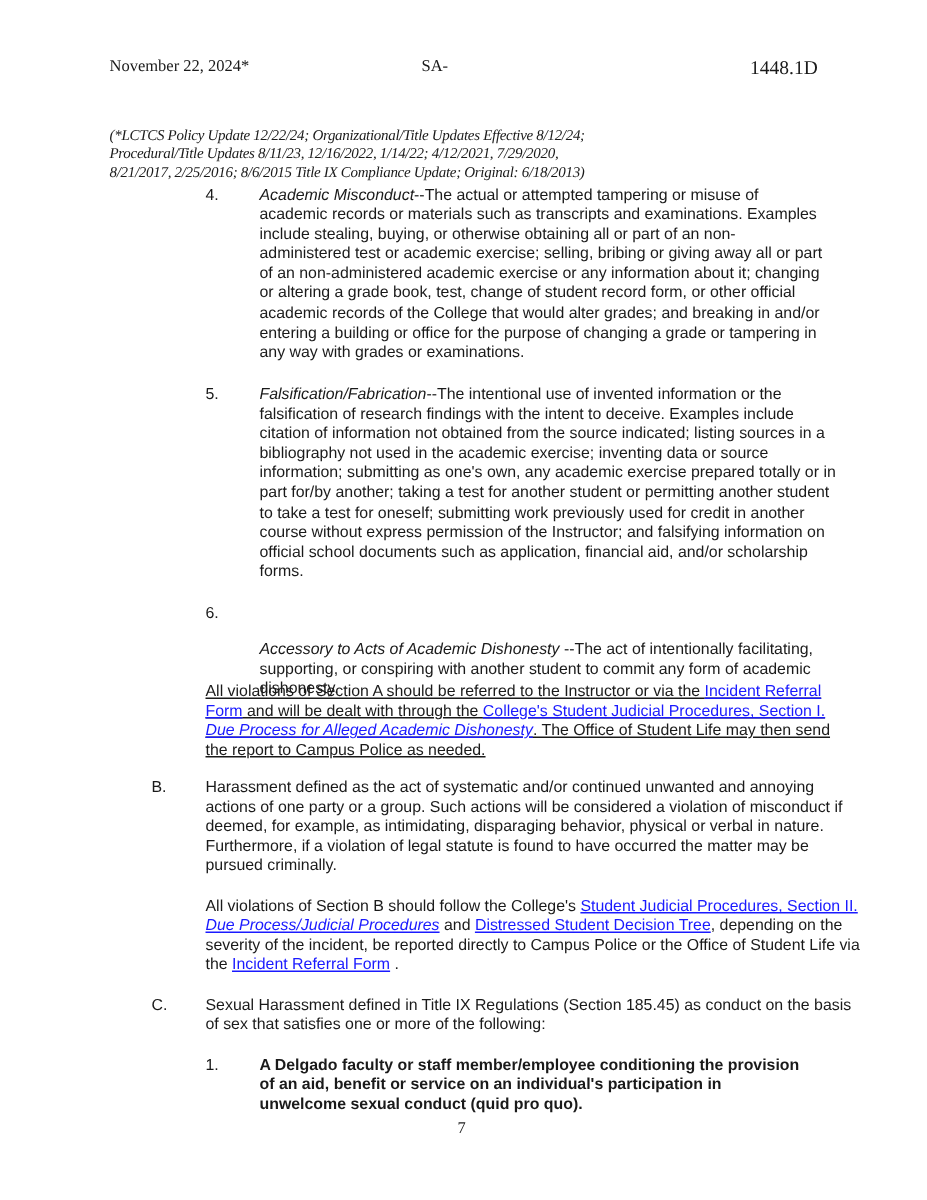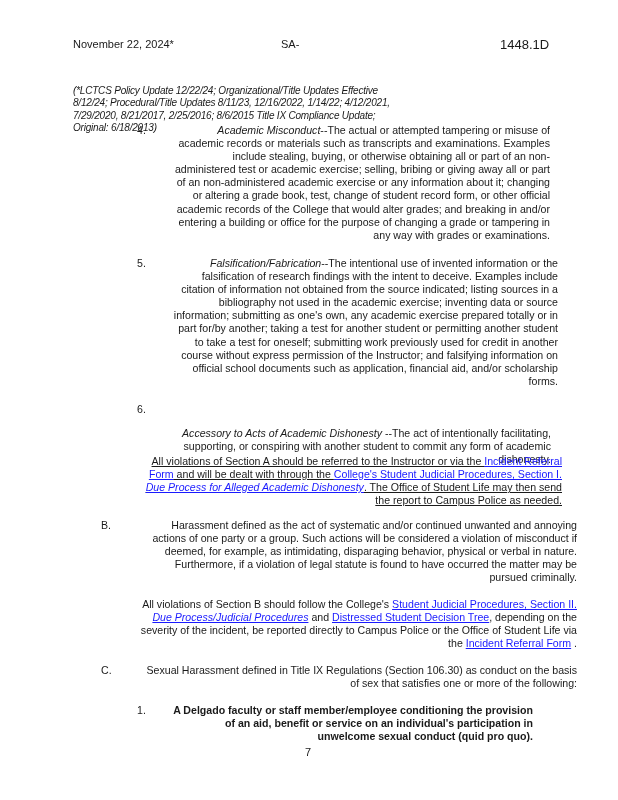--- a/index.html
+++ b/index.html
@@ -1,28 +1,28 @@
 <!DOCTYPE html>
 <html><head>
   <meta charset="utf-8">
   <style>
     html, body { margin: 0; padding: 0; background: #ffffff; }
     body {
       width: 618px; height: 800px; position: relative; overflow: hidden;
       font-family: "Liberation Sans", sans-serif; color: #1a1a1a;
       font-size: 10.6px; line-height: 13.1px;
     }
-    .abs { position: absolute; }
+    .abs { position: absolute; font-family: Liberation Serif, serif; }
     .hdr-date { left: 73px; top: 38px; font-size: 11px; }
     .hdr-sa { left: 281px; top: 38px; font-size: 11px; }
     .hdr-num { left: 500px; top: 38px; font-size: 13px; }
     .hdr-note { left: 73px; top: 51px; width: 330px; font-style: italic; font-size: 10px; line-height: 12.4px; letter-spacing: -0.2px; margin-top: 34px; }
 
     .item-num { position: absolute; }
-    .para { position: absolute; text-align: right; }
+    .para { position: absolute; text-align: left; }
     .it { font-style: italic; }
     a.link { color: #1a1aff; text-decoration: underline; }
 
     .page-num { left: 305px; top: 746px; font-size: 11px; }
   </style>
 </head>
 <body>
 
 <div class="abs hdr-date">November  22, 2024*</div>
 <div class="abs hdr-sa">SA-</div>
@@ -49,18 +49,18 @@
 </div>
 
 <div class="item-num" style="left:101px; top:519px;">B.</div>
 <div class="para" style="left:137px; top:519px; width:440px;">Harassment  defined  as the act of systematic  and/or  continued  unwanted and annoying actions of one  party or a group.  Such actions  will be considered  a violation  of misconduct  if deemed,  for example,  as intimidating,  disparaging behavior, physical  or verbal in nature. Furthermore,  if a violation  of legal  statute  is found to have occurred the matter  may  be pursued criminally.</div>
 
 <div class="para" style="left:137px; top:598px; width:440px;">
   <span>All violations  of Section  B should  follow the College's  </span><a class="link" href="#"><span>Student  Judicial  Procedures, Section II. </span><span class="it">Due Process/Judicial Procedures</span></a><span> and  </span><a class="link" href="#">Distressed  Student  Decision  Tree</a><span>, depending  on the severity of the incident,  be reported  directly to Campus  Police  or the Office of Student  Life via the </span><a class="link" href="#">Incident  Referral Form</a><span> .</span>
 </div>
 
 <div class="item-num" style="left:101px; top:664px;">C.</div>
-<div class="para" style="left:137px; top:664px; width:440px;">Sexual Harassment  defined  in Title  IX Regulations  (Section 106.30)  as conduct on the basis of sex that satisfies one or more  of the  following:</div>
+<div class="para" style="left:137px; top:664px; width:440px;">Sexual Harassment  defined  in Title  IX Regulations  (Section 185.45)  as conduct on the basis of sex that satisfies one or more  of the  following:</div>
 
 <div class="item-num" style="left:137px; top:704px;">1.</div>
 <div class="para" style="left:173px; top:704px; width:360px;font-weight:bold;">A Delgado  faculty or staff member/employee   conditioning  the provision  of an aid,  benefit or service on an individual's participation  in unwelcome  sexual  conduct (quid pro quo).</div>
 
 <div class="abs page-num">7</div>
 
 </body></html>

